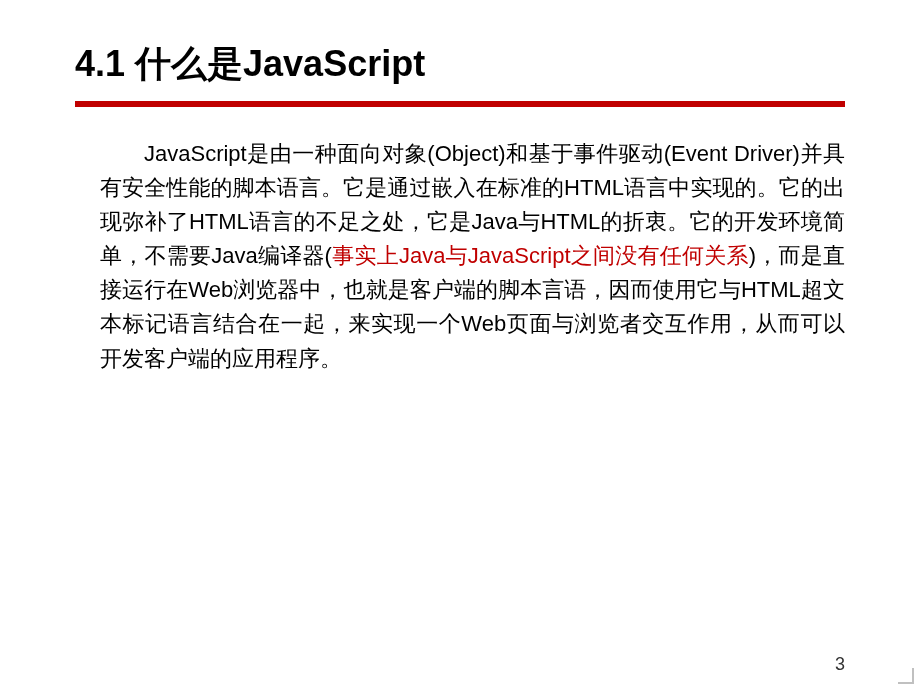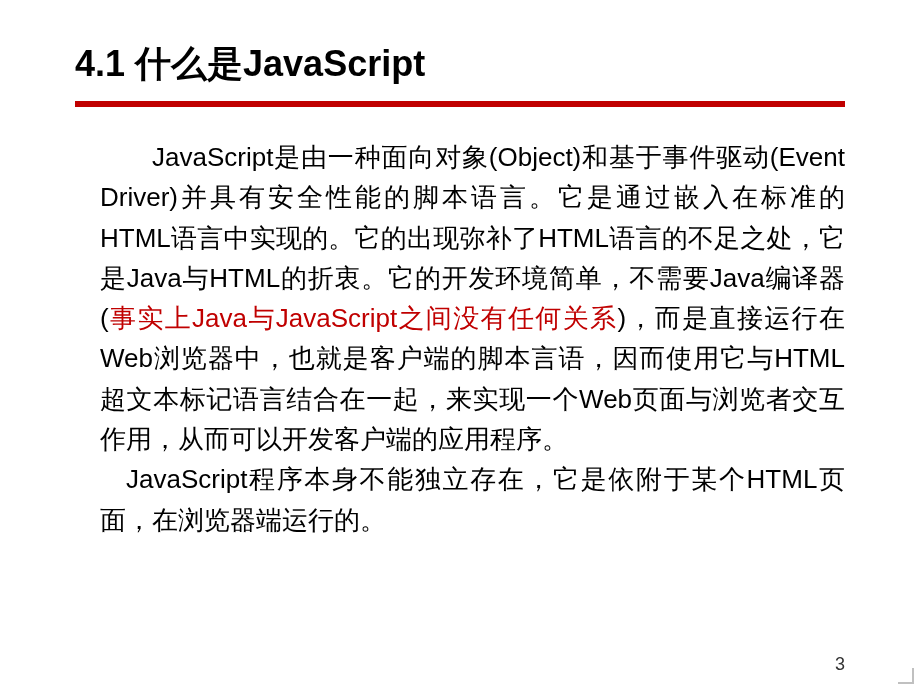--- a/index.html
+++ b/index.html
@@ -22,21 +22,21 @@
       padding: 40px 0 12px 75px;
     }
     .title-underline {
       height: 6px;
       background: #c00000;
       margin: 0 75px 0 75px;
       width: calc(100% - 150px);
     }
     .content {
       padding: 30px 75px 0 100px;
-      font-size: 26px;
+      font-size: 22px;
       line-height: 1.55;
       color: #000000;
       text-align: justify;
     }
     .content .para {
       margin-bottom: 0;
     }
     .content .indent {
       display: inline-block;
       width: 2em;
@@ -72,19 +72,16 @@
 </head>
 <body>
 
 <div class="slide-title">4.1  什么是JavaScript</div>
 <div class="title-underline"></div>
 
 <div class="content">
   <div class="para">
     <span class="indent"></span><span>JavaScript是由一种面向对象(Object)和基于事件驱动(Event Driver)并具有安全性能的脚本语言。它是通过嵌入在标准的HTML语言中实现的。它的出现弥补了HTML语言的不足之处，它是Java与HTML的折衷。它的开发环境简单，不需要Java编译器(</span><span class="highlight">事实上Java与JavaScript之间没有任何关系</span><span>)，而是直接运行在Web浏览器中，也就是客户端的脚本言语，因而使用它与HTML超文本标记语言结合在一起，来实现一个Web页面与浏览者交互作用，从而可以开发客户端的应用程序。</span>
   </div>
-  <div class="para">
-    <span class="indent" style="width:1em;"></span><span>JavaScript程序本身不能独立存在，它是依附于某个HTML页面，在浏览器端运行的。</span>
-  </div>
 </div>
 
 <div class="page-number">3</div>
 <div class="corner-deco"></div>
 
 </body></html>

